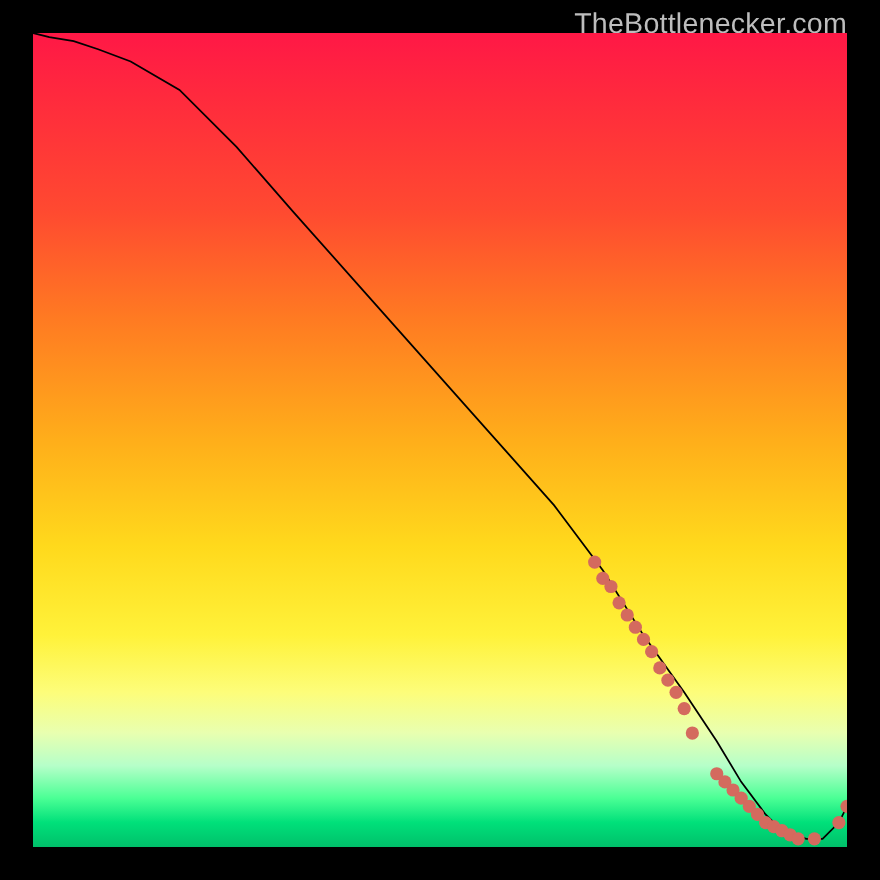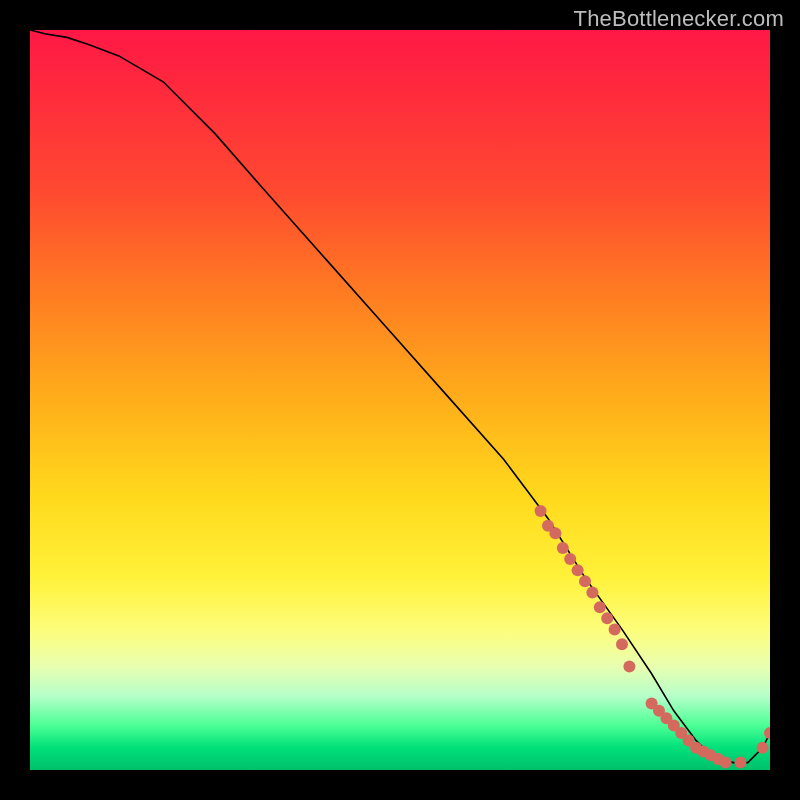--- a/index.html
+++ b/index.html
@@ -34,23 +34,23 @@
       #b6ffc9 90%,
       #4bff95 94%,
       #00e07a 97%,
       #00c06a 100%
     );
   }
 
   .credit {
     position: absolute;
     top: 6px;
-    right: 16px;
+    right: 30px;
     color: #bdbdbd;
-    font-size: 22px;
+    font-size: 26px;
     font-weight: 400;
     letter-spacing: 0.2px;
   }
 
   svg.overlay {
     position: absolute;
     left: 0;
     top: 0;
     width: 740px;
     height: 740px;

